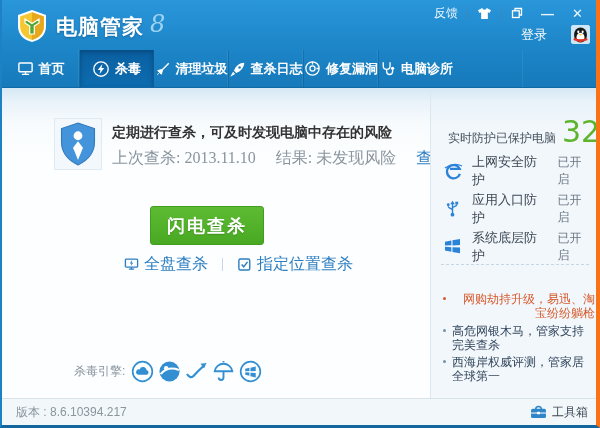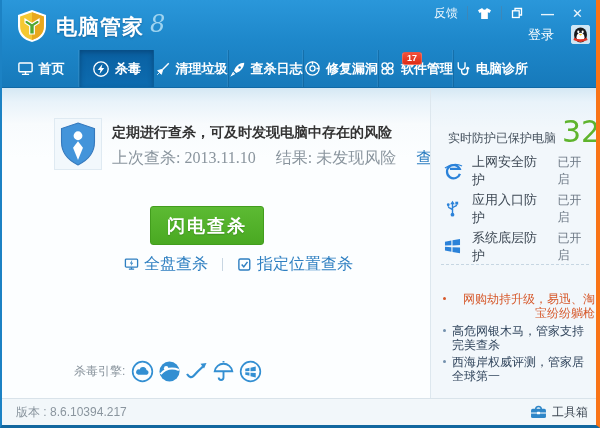--- a/index.html
+++ b/index.html
@@ -12,21 +12,21 @@
   .chrome { position:absolute; left:0; top:0; width:596px; height:88px;
             background:linear-gradient(180deg,#2a97da 0%,#1e88cb 45%,#1679ba 100%); }
   .titlebar { position:absolute; left:0; top:0; width:100%; height:50px; }
   .logo { position:absolute; left:14px; top:9px; width:32px; height:34px; }
   .app-title { position:absolute; left:54px; top:13px; color:#fff; font-size:21px; font-weight:bold; letter-spacing:1px; text-shadow:0 1px 2px rgba(0,40,80,.35); }
   .title-ver { position:absolute; left:148px; top:10px; color:#9fd4f0; font-size:24px; font-style:italic; font-family:"DejaVu Serif",serif; }
   .tb-controls { position:absolute; right:6px; top:0; height:26px; display:flex; align-items:center; }
   .tb-controls > * { display:flex; align-items:center; justify-content:center; height:26px; padding:0 9px; color:#eaf5fc; font-size:12px; cursor:pointer; }
   .tb-sep { width:1px; height:14px; padding:0 !important; background:rgba(8,60,100,.35); border-right:1px solid rgba(255,255,255,.15); }
   .glyph { font-size:13px; font-weight:bold; }
-  .login-row { position:absolute; right:8px; top:25px; display:flex; align-items:center; gap:17px; }
+  .login-row { position:absolute; right:8px; top:25px; display:flex; align-items:center; gap:24px; }
   .login-label { color:#fff; font-size:13px; cursor:pointer; }
   .qq-avatar { width:19px; height:19px; border-radius:3px; overflow:hidden; background:#d7ebf7; }
   
   .navbar { position:absolute; left:0; top:50px; width:100%; height:38px; display:flex; border-bottom:1px solid rgba(10,90,145,.5); }
   .tab { display:flex; align-items:center; justify-content:center; gap:5px; color:#fff; font-size:13px; font-weight:bold;
          border-right:1px solid rgba(10,74,120,.35); box-shadow:inset -1px 0 0 rgba(255,255,255,.07); cursor:pointer; position:relative; }
   .tab svg { flex:0 0 auto; }
   .tab.active { background:linear-gradient(180deg,#0a60a1 0%,#0d6cb0 100%); box-shadow:inset 0 2px 5px rgba(0,30,60,.35); }
   .badge { position:absolute; top:2px; left:50%; margin-left:-14px; background:linear-gradient(#f4503a,#dc2c17); color:#fff;
            font-size:9px; font-weight:bold; line-height:11px; padding:0 4px; border-radius:3px; border:1px solid #fff3; }
@@ -154,30 +154,20 @@
         <span>查杀日志</span>
       </div>
       <div class="tab" style="width:75px">
         <svg viewBox="0 0 20 20" width="17" height="17">
             <circle cx="10" cy="10" r="7.8" fill="none" stroke="#fff" stroke-width="1.5"></circle>
             <circle cx="10" cy="10" r="3" fill="none" stroke="#fff" stroke-width="1.5"></circle>
             <path d="M10 2.2 V5.4 M17.8 10 H14.6" stroke="#fff" stroke-width="1.5"></path>
           </svg>
         <span>修复漏洞</span>
       </div>
-      <div class="tab" style="width:75px">
-        <span class="badge">17</span>
-        <svg viewBox="0 0 20 20" width="17" height="17">
-            <circle cx="6.6" cy="6.6" r="3.1" fill="none" stroke="#fff" stroke-width="1.5"></circle>
-            <circle cx="13.4" cy="6.6" r="3.1" fill="none" stroke="#fff" stroke-width="1.5"></circle>
-            <circle cx="6.6" cy="13.4" r="3.1" fill="none" stroke="#fff" stroke-width="1.5"></circle>
-            <circle cx="13.4" cy="13.4" r="3.1" fill="none" stroke="#fff" stroke-width="1.5"></circle>
-          </svg>
-        <span>软件管理</span>
-      </div>
       <div class="tab" style="width:144px; justify-content:flex-start; padding-left:0; border-right:none">
         <svg viewBox="0 0 20 20" width="17" height="17">
             <path d="M5 2.5 V7 a4 4 0 0 0 8 0 V2.5" fill="none" stroke="#fff" stroke-width="1.6"></path>
             <path d="M9 11.5 v2 a3.5 3.5 0 0 0 7 0 V11.8" fill="none" stroke="#fff" stroke-width="1.6"></path>
             <circle cx="16" cy="9.8" r="1.9" fill="#fff"></circle>
           </svg>
         <span>电脑诊所</span>
       </div>
     </div>
   </div>

